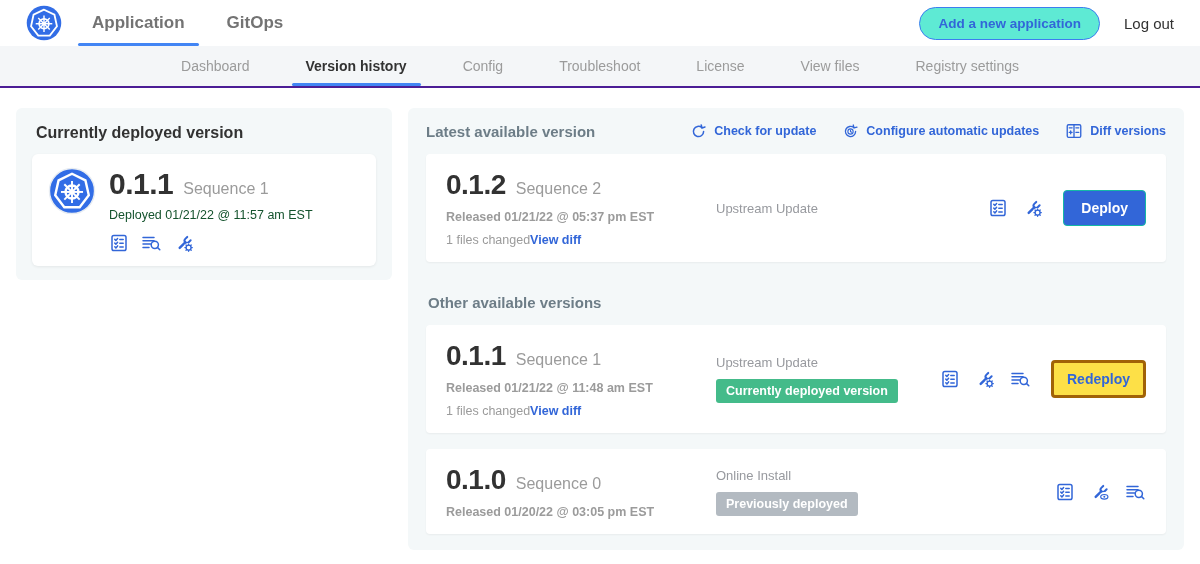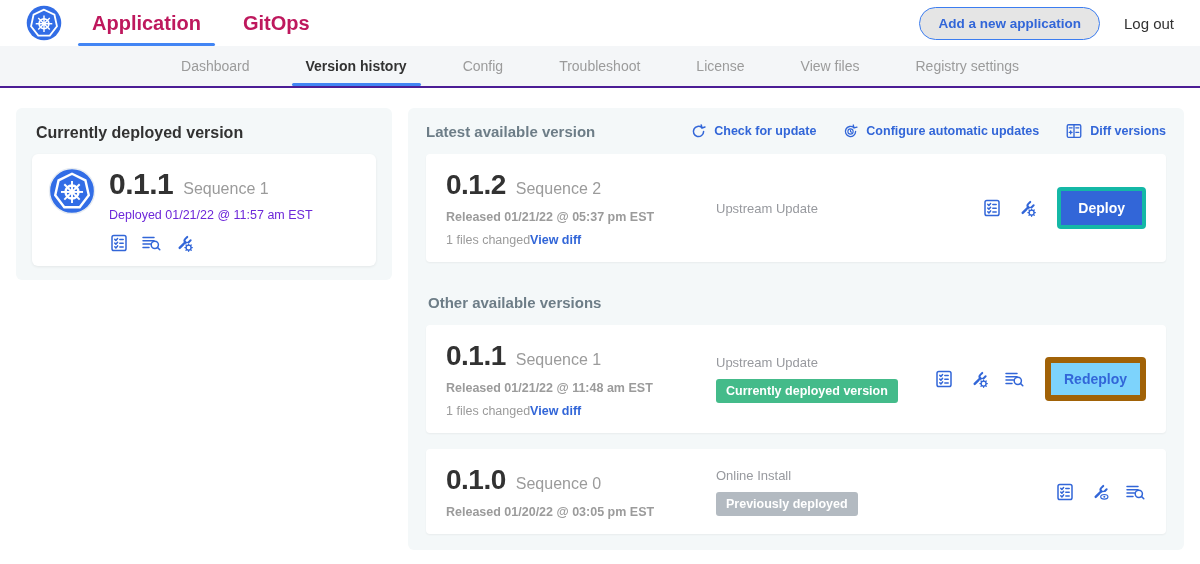--- a/index.html
+++ b/index.html
@@ -6,26 +6,26 @@
   html,body { width:1200px; height:564px; }
   body {
     font-family: "Liberation Sans", sans-serif;
     background:#ffffff; color:#323232; overflow:hidden; position:relative;
   }
 
   
   .topnav { height:46px; background:#fff; display:flex; align-items:center; padding:0 26px; }
   .logo-wrap { width:36px; height:36px; margin-right:30px; flex:none; }
   .topnav-tabs { display:flex; height:46px; }
-  .topnav-tab { position:relative; font-size:20px; font-weight:700; color:#be185d;
+  .topnav-tab { position:relative; font-size:17px; font-weight:700; color:#737373;
                 line-height:46px; margin-right:42px; cursor:pointer; }
   .topnav-tab.active::after { content:""; position:absolute; left:-14px; right:-14px; bottom:0;
                 height:3px; background:#4285f4; border-radius:2px; }
   .topnav-right { margin-left:auto; display:flex; align-items:center; gap:24px; }
-  .add-app-btn { background:#e5e5e5; border:1px solid #3c7df0; color:#3266d8; font-weight:700;
+  .add-app-btn { background:#5eead4; border:1px solid #3c7df0; color:#3266d8; font-weight:700;
                  font-size:13.5px; border-radius:17px; padding:8px 18px; cursor:pointer;
                  font-family:inherit; }
   .logout { font-size:15px; color:#323232; cursor:pointer; }
 
   
   .subnav { height:42px; background:#f4f6f8; border-bottom:2px solid #4c1d95;
             display:flex; justify-content:center; }
   .subnav-tab { position:relative; padding:0 28px; line-height:41px; font-size:14px;
                 color:#9b9b9b; cursor:pointer; white-space:nowrap; }
   .subnav-tab.active { color:#323232; font-weight:700; }
@@ -37,21 +37,21 @@
   .panel { background:#f4f8f9; border-radius:6px; }
   .left-panel { width:376px; flex:none; padding:14px 16px 14px; }
   .left-panel-title { font-size:16px; font-weight:700; color:#323232; margin:2px 0 12px 4px; }
   .deployed-card { background:#fff; border-radius:6px; box-shadow:0 1px 3px rgba(0,0,0,.07);
                    padding:13px 16px; display:flex; align-items:flex-start; }
   .k8s-big { width:48px; height:48px; flex:none; }
   .dep-info { margin-left:13px; }
   .ver-row { display:flex; align-items:baseline; }
   .ver-num-lg { font-size:30px; font-weight:700; letter-spacing:-0.5px; color:#323232; }
   .seq { font-size:16px; color:#9b9b9b; margin-left:10px; }
-  .dep-date { font-size:12.5px; color:#6d28d9; margin-top:7px; }
+  .dep-date { font-size:12.5px; color:#14532d; margin-top:7px; }
   .icon-row { display:flex; align-items:center; gap:12px; margin-top:11px; }
   .icn { width:20px; height:20px; display:block; cursor:pointer; }
   .icn-sm { width:19px; height:19px; }
 
   
   .right-panel { flex:1; padding:14px 18px 16px; }
   .rp-header { display:flex; align-items:center; margin-bottom:14px; }
   .rp-title { font-size:15px; font-weight:700; color:#6d7d87; }
   .rp-actions { margin-left:auto; display:flex; align-items:center; gap:26px; }
   .action-link { display:flex; align-items:center; gap:7px; color:#3266d8;
@@ -66,24 +66,24 @@
   .released { font-size:12.5px; font-weight:700; color:#9b9b9b; margin-top:9px; }
   .files-row { font-size:12.5px; color:#9b9b9b; margin-top:9px; }
   .view-diff { color:#3266d8; font-weight:700; cursor:pointer; }
   .vc-mid { flex:1; padding-left:22px; }
   .source-label { font-size:13px; font-weight:400; color:#97999e; }
   .badge { display:inline-block; margin-top:9px; padding:5px 10px; border-radius:3px;
            font-size:12.5px; font-weight:700; color:#fff; }
   .badge--green { background:#44bb8a; }
   .badge--gray  { background:#b3bac1; }
   .vc-actions { display:flex; align-items:center; gap:15px; flex:none; }
-  .btn-deploy { background:#3266d8; border:4px solid #14b8a6; color:#fff; font-weight:700;
+  .btn-deploy { background:#3266d8; border:1px solid #14b8a6; color:#fff; font-weight:700;
                 font-size:14px; border-radius:4px; padding:9px 17px; cursor:pointer;
                 font-family:inherit; margin-left:5px; }
-  .btn-redeploy { background:#7dd3fc; border:6px solid #a16207; color:#3266d8; font-weight:700;
+  .btn-redeploy { background:#fde047; border:3px solid #a16207; color:#3266d8; font-weight:700;
                 font-size:14px; border-radius:4px; padding:8px 13px; cursor:pointer;
                 font-family:inherit; margin-left:5px; }
 
   svg.blue-stroke { stroke:#3266d8; fill:none; stroke-width:1.5; stroke-linecap:round;
                     stroke-linejoin:round; }
 </style>
 </head>
 <body>
 
 <div class="topnav">

